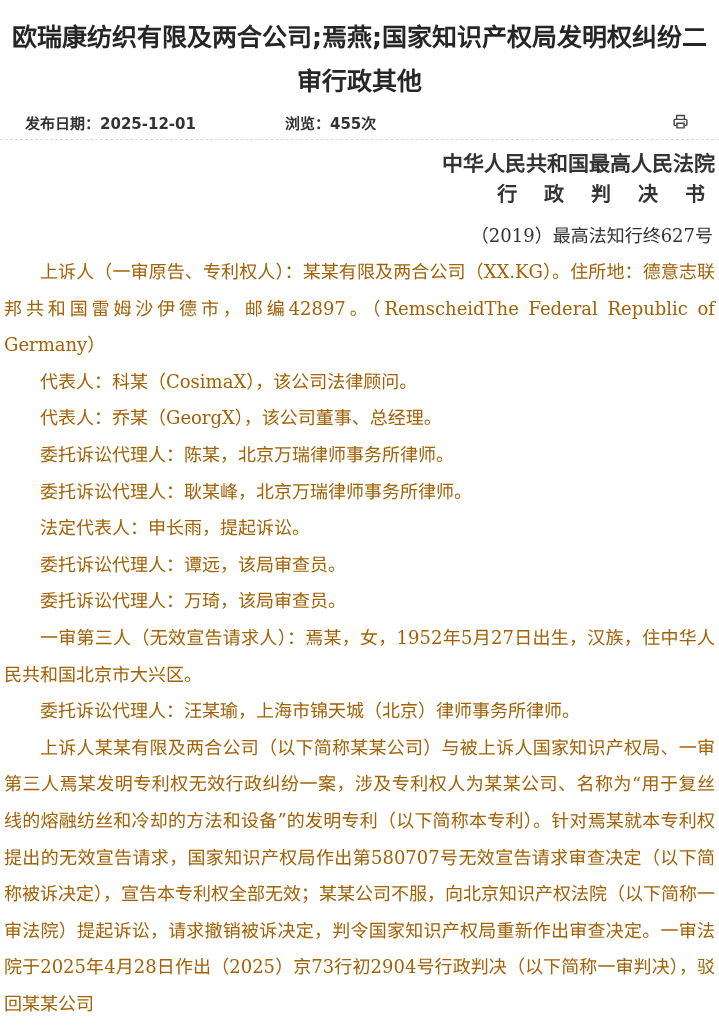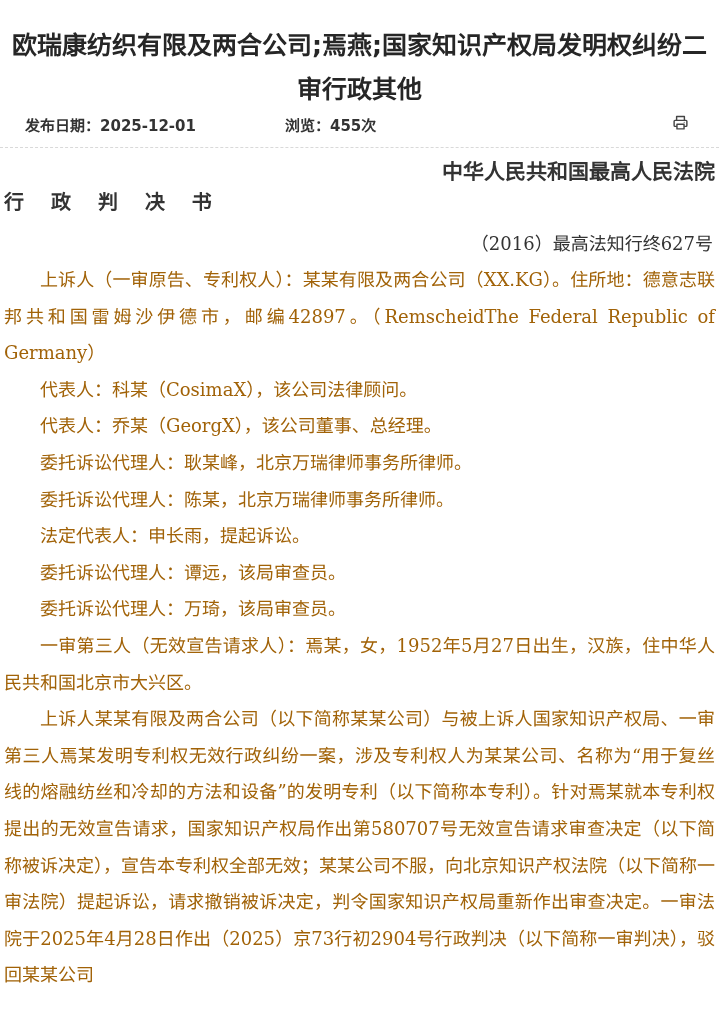--- a/index.html
+++ b/index.html
@@ -13,26 +13,26 @@
   }
   .page { width: 719px; height: 1028px; overflow: hidden; background: #fff; }
 
   .page-title {
     font-family: "DejaVu Sans", "Liberation Sans", sans-serif;
     font-weight: 700;
     font-size: 25px;
     line-height: 44px;
     color: #262626;
     text-align: center;
-    padding: 24px 6px 0 6px;
+    padding: 16px 6px 0 6px;
   }
 
   .meta-bar {
     display: flex;
-    align-items: flex-start;
+    align-items: center;
     height: 34px;
     padding: 0 30px 0 25px;
     border-bottom: 1px dashed #d9d9d9;
     font-family: "DejaVu Sans", "Liberation Sans", sans-serif;
     font-size: 15px;
     font-weight: 600;
     color: #333;
     margin-top: 2px;
   }
   .meta-views { margin-left: 89px; }
@@ -53,21 +53,21 @@
     font-size: 21px;
     color: #333;
     text-align: right;
     line-height: 30px;
   }
   .doc-type {
     font-family: "DejaVu Sans", "Liberation Sans", sans-serif;
     font-weight: 700;
     font-size: 20px;
     color: #333;
-    text-align: left;
+    text-align: right;
     letter-spacing: 10px;
     line-height: 30px;
   }
   .case-number {
     text-align: right;
     font-size: 18px;
     color: #333;
     line-height: 36px;
     margin-top: 9px;
     padding-right: 2px;
@@ -98,28 +98,29 @@
           <rect x="7" y="14.5" width="10" height="6.5" fill="#ffffff"></rect>
           <circle cx="17.2" cy="11.6" r="0.8" fill="#444444" stroke="none"></circle>
         </svg>
       </span>
     </button>
   </div>
 
   <div class="doc">
     <div class="court-name">中华人民共和国最高人民法院</div>
     <div class="doc-type">行 政 判 决 书</div>
-    <div class="case-number">（2016）最高法知行终627号</div>
+    <div class="case-number">（2019）最高法知行终627号</div>
     <div class="doc-body">
         <p>上诉人（一审原告、专利权人）：某某有限及两合公司（XX.KG）。住所地：德意志联邦共和国雷姆沙伊德市，邮编42897。（RemscheidThe Federal Republic of Germany）</p>
         <p>代表人：科某（CosimaX），该公司法律顾问。</p>
         <p>代表人：乔某（GeorgX），该公司董事、总经理。</p>
+        <p>委托诉讼代理人：陈某，北京万瑞律师事务所律师。</p>
         <p>委托诉讼代理人：耿某峰，北京万瑞律师事务所律师。</p>
-        <p>委托诉讼代理人：陈某，北京万瑞律师事务所律师。</p>
         <p>法定代表人：申长雨，提起诉讼。</p>
         <p>委托诉讼代理人：谭远，该局审查员。</p>
         <p>委托诉讼代理人：万琦，该局审查员。</p>
         <p>一审第三人（无效宣告请求人）：焉某，女，1952年5月27日出生，汉族，住中华人民共和国北京市大兴区。</p>
+        <p>委托诉讼代理人：汪某瑜，上海市锦天城（北京）律师事务所律师。</p>
         <p>上诉人某某有限及两合公司（以下简称某某公司）与被上诉人国家知识产权局、一审第三人焉某发明专利权无效行政纠纷一案，涉及专利权人为某某公司、名称为“用于复丝线的熔融纺丝和冷却的方法和设备”的发明专利（以下简称本专利）。针对焉某就本专利权提出的无效宣告请求，国家知识产权局作出第580707号无效宣告请求审查决定（以下简称被诉决定），宣告本专利权全部无效；某某公司不服，向北京知识产权法院（以下简称一审法院）提起诉讼，请求撤销被诉决定，判令国家知识产权局重新作出审查决定。一审法院于2025年4月28日作出（2025）京73行初2904号行政判决（以下简称一审判决），驳回某某公司</p>
       </div>
   </div>
 
 </div>
 
 </body></html>

